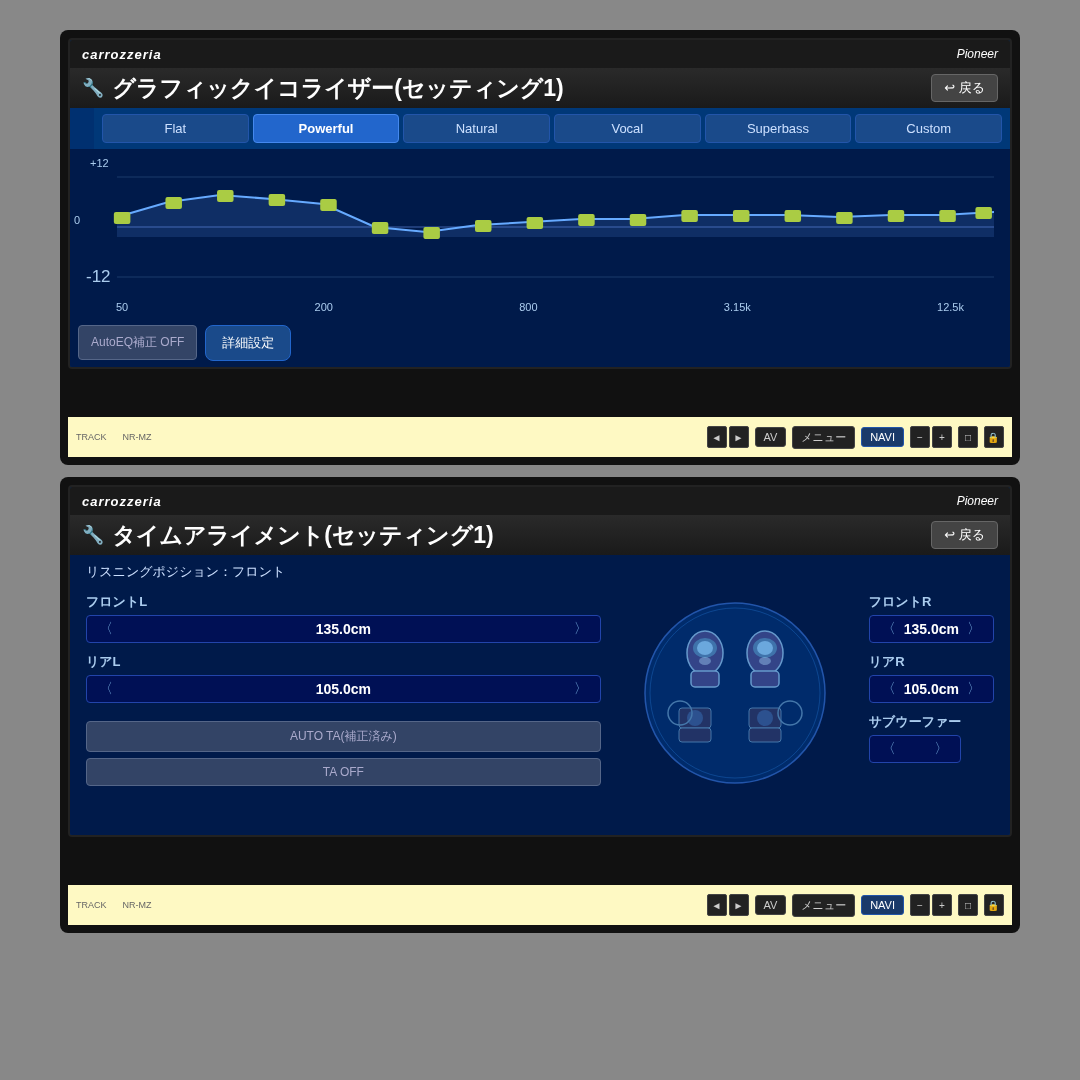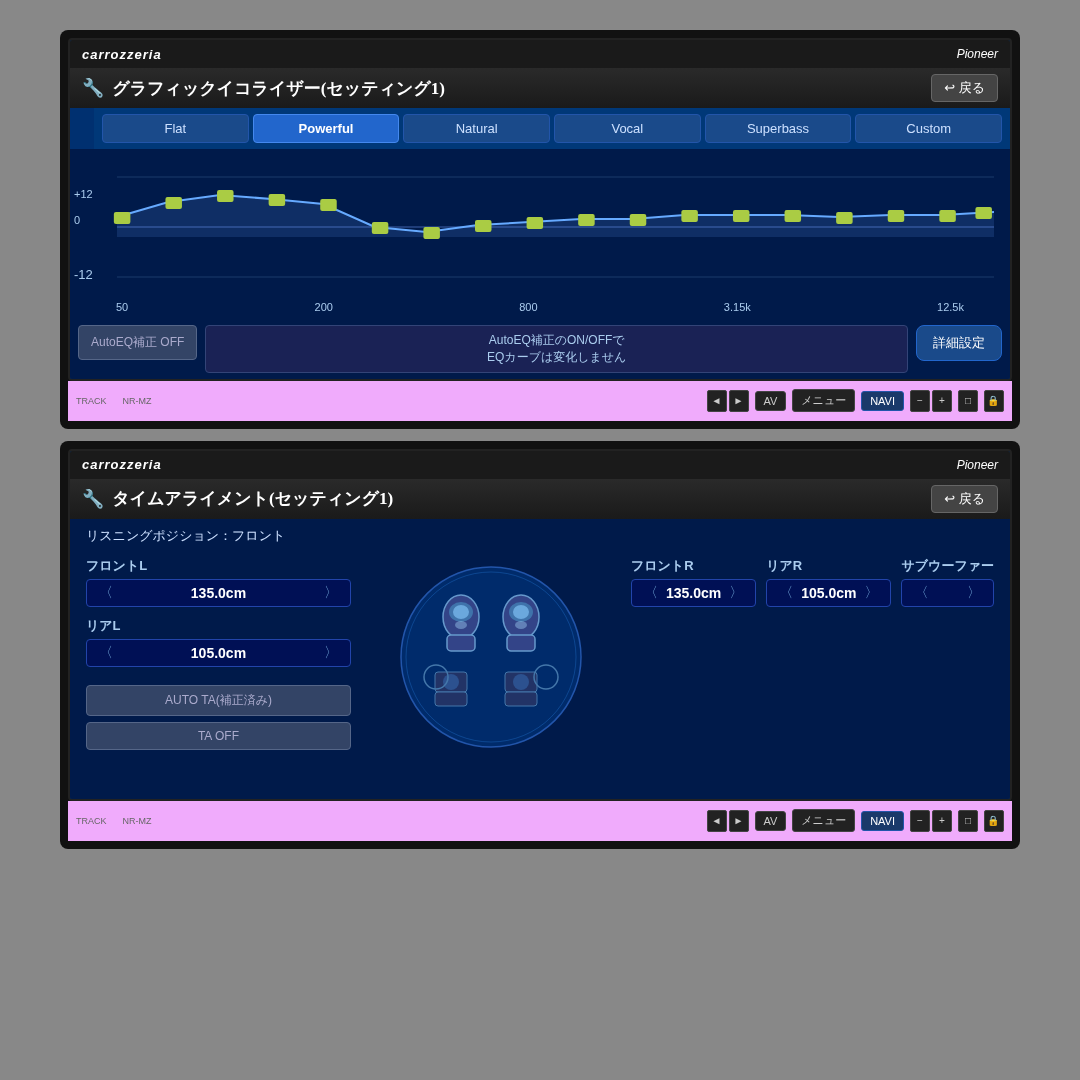--- a/index.html
+++ b/index.html
@@ -77,23 +77,22 @@
       gap: 8px;
     }
 
     .wrench-icon {
       color: #fff;
       font-size: 18px;
     }
 
     .title-text {
       color: #fff;
-      font-size: 17px;
+      font-size: 23px;
       font-weight: bold;
-      font-family: Liberation Serif, serif;
     }
 
     .back-button {
       background: #444;
       border: 1px solid #666;
       border-radius: 4px;
       color: #fff;
       padding: 4px 12px;
       font-size: 13px;
       cursor: pointer;
@@ -191,26 +190,27 @@
       border: 1px solid #2266cc;
       border-radius: 8px;
       color: #fff;
       padding: 8px 16px;
       font-size: 13px;
       cursor: pointer;
     }
 
     
     .control-bar {
-      background: #f0abfc;
+      background: #fef9c3;
       display: flex;
       align-items: center;
       justify-content: space-between;
       padding: 20px 8px;
       height: 36px;
+      margin-top: 48px;
     }
 
     .ctrl-info {
       color: #666;
       font-size: 9px;
       display: flex;
       gap: 16px;
     }
 
     .ctrl-buttons {
@@ -267,21 +267,21 @@
     }
 
     .ta-position-text {
       color: #cce0ff;
       font-size: 13px;
       margin-bottom: 12px;
     }
 
     .ta-main-layout {
       display: flex;
-      gap: 10px;
+      gap: 4px;
     }
 
     .ta-left-controls {
       flex: 1;
       display: flex;
       flex-direction: column;
       gap: 10px;
     }
 
     .ta-center {
@@ -365,21 +365,21 @@
       text-align: center;
       margin-top: 8px;
     }
 
     
     .ta-sub-channel {
     }
 
     .ta-right-inner {
       display: flex;
-      flex-direction: row;
+      flex-direction: column;
       gap: 10px;
       align-items: flex-start;
     }
   </style>
 </head>
 <body>
 
 <div class="device-unit top-unit">
 
   <div class="screen">
@@ -401,23 +401,23 @@
       <div class="eq-tab">Flat</div>
       <div class="eq-tab active">Powerful</div>
       <div class="eq-tab">Natural</div>
       <div class="eq-tab">Vocal</div>
       <div class="eq-tab">Superbass</div>
       <div class="eq-tab">Custom</div>
     </div>
 
     <div class="eq-chart-area">
       
-      <div style="position:absolute;left:4px;top:8px;color:#aaccee;font-size:11px;margin-top:31px;">+12</div>
+      <div style="position:absolute;left:20px;top:8px;color:#aaccee;font-size:11px;">+12</div>
       <div style="position:absolute;left:4px;top:65px;color:#aaccee;font-size:11px;">0</div>
-      <div style="position:absolute;left:4px;top:118px;color:#aaccee;font-size:13px;">-12</div>
+      <div style="position:absolute;left:16px;top:118px;color:#aaccee;font-size:17px;">-12</div>
 
       <svg class="eq-chart-svg" viewBox="0 0 880 140" preserveAspectRatio="none">
 
         <line x1="30" y1="20" x2="880" y2="20" stroke="#1a3a6a" stroke-width="1"></line>
         <line x1="30" y1="70" x2="880" y2="70" stroke="#2a4a8a" stroke-width="1.5"></line>
         <line x1="30" y1="120" x2="880" y2="120" stroke="#1a3a6a" stroke-width="1"></line>
 
         <polygon points="30,60 80,45 130,38 180,42 230,47 280,70 330,75 380,68 430,65 480,62 530,62 580,58 630,58 680,58 730,60 780,58 830,58 880,55 880,80 30,80" fill="rgba(100,160,255,0.15)"></polygon>
 
         <polyline points="30,60 80,45 130,38 180,42 230,47 280,70 330,75 380,68 430,65 480,62 530,62 580,58 630,58 680,58 730,60 780,58 830,58 880,55" fill="none" stroke="#66aaff" stroke-width="2"></polyline>
@@ -447,21 +447,20 @@
         <span class="eq-freq-label">50</span>
         <span class="eq-freq-label">200</span>
         <span class="eq-freq-label">800</span>
         <span class="eq-freq-label">3.15k</span>
         <span class="eq-freq-label">12.5k</span>
       </div>
     </div>
 
     <div class="eq-bottom">
       <button class="autoeq-btn">AutoEQ補正  OFF</button>
-      <div class="autoeq-info">AutoEQ補正のON/OFFで<br>EQカーブは変化しません</div>
       <button class="detail-btn">詳細設定</button>
     </div>
   </div>
 
   <div class="control-bar">
     <div class="ctrl-info">
       <span>TRACK</span>
       <span>NR-MZ</span>
     </div>
     <div class="ctrl-buttons">

